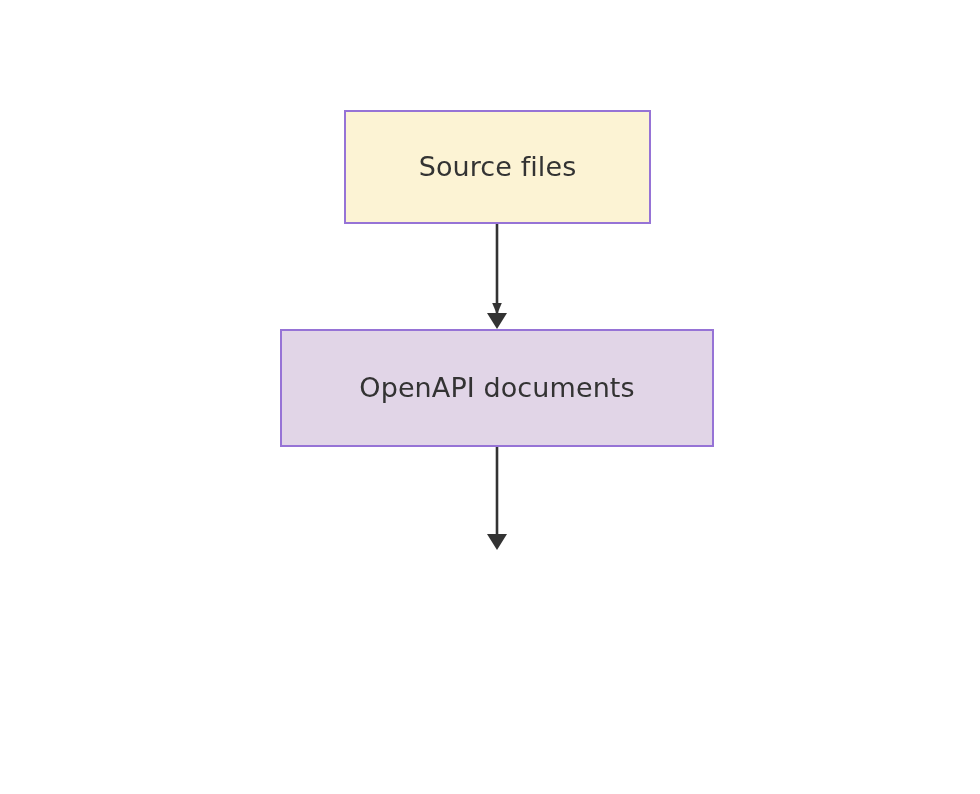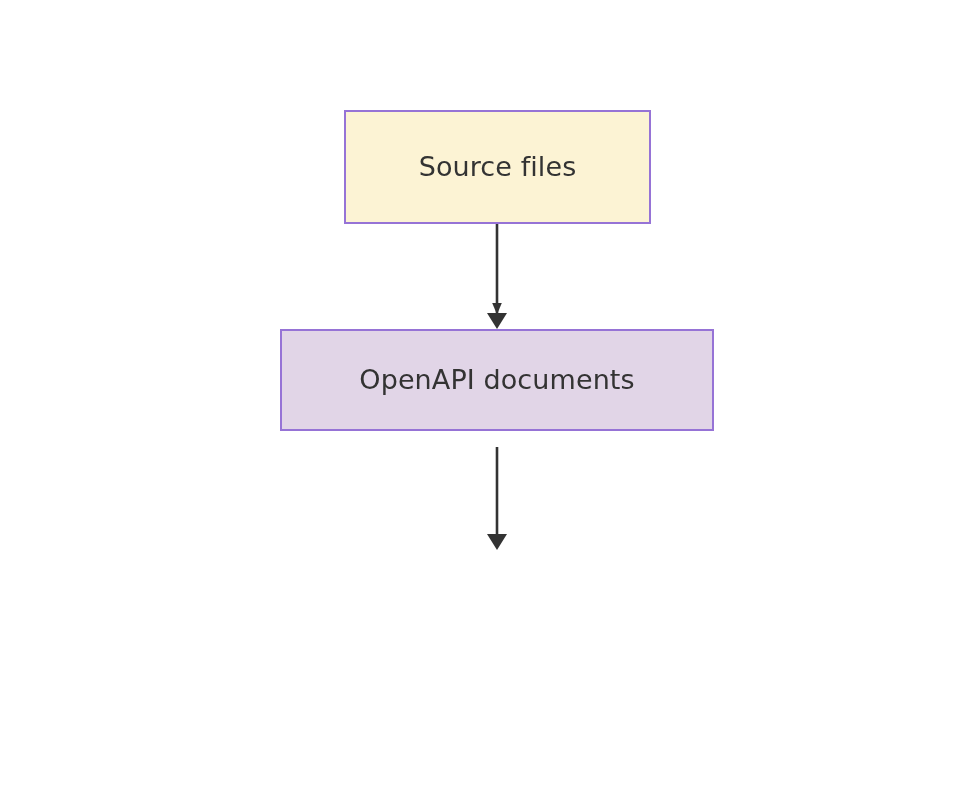--- a/index.html
+++ b/index.html
@@ -48,21 +48,21 @@
     height: 114px;
     background: #fcf3d4;
     border-color: #9673d6;
   }
 
   
   #node-openapi-documents {
     left: 280px;
     top: 329px;
     width: 434px;
-    height: 102px;
+    height: 118px;
     background: #e1d5e7;
     border-color: #9673d6;
   }
 
   
   #node-published-documentation {
     left: 239px;
     top: 550px;
     width: 514px;
     height: 118px;

